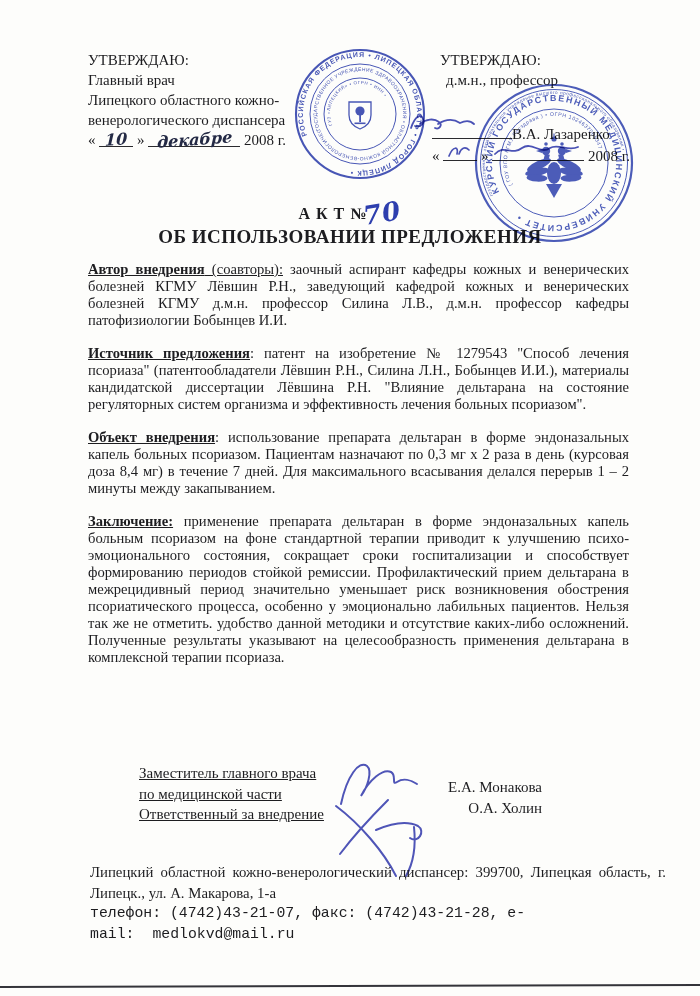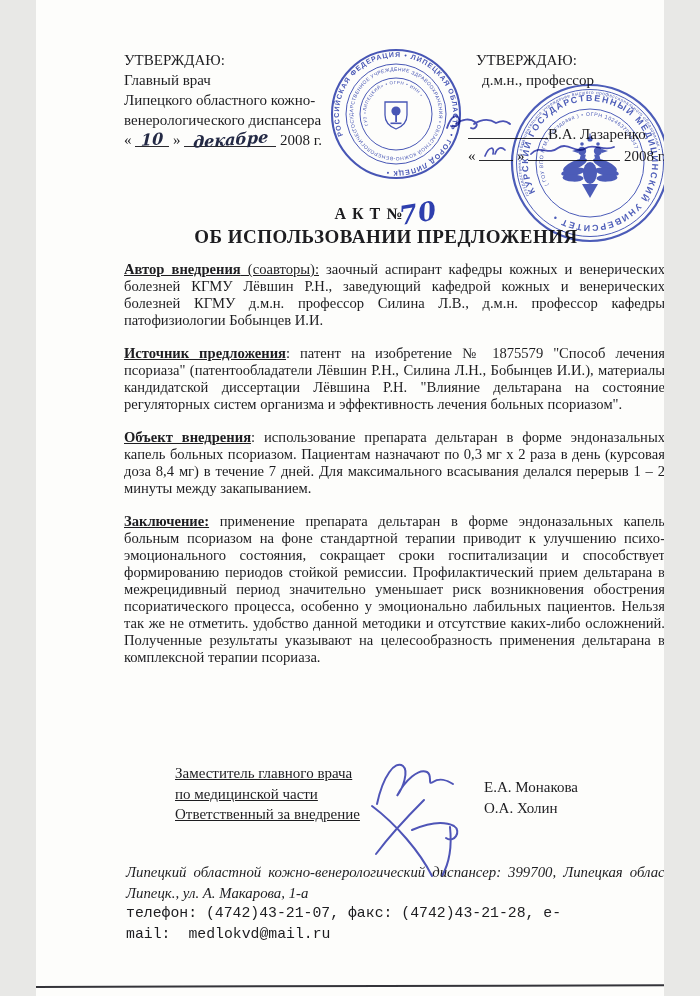--- a/index.html
+++ b/index.html
@@ -1,17 +1,17 @@
 <!DOCTYPE html>
 <html lang="ru"><head>
 <meta charset="utf-8">
 <style>
   html,body{margin:0;padding:0;background:#e8e8e6;}
   .page{
-    position:relative;width:628px;height:996px;margin:0 auto;
+    position:relative;width:700px;height:996px;margin:0 auto;
     background:#fdfdfb;overflow:hidden;
     font-family:"Liberation Serif",serif;color:#1d1d20;
   }
   
   .approval{position:absolute;font-size:15px;line-height:20px;}
   .approval-left{left:88px;top:50px;width:250px;}
   .approval-right{left:432px;top:50px;width:240px;}
   .approval .row{white-space:nowrap;}
   .sig-row{margin-top:2px;height:22px;}
   .blank-line{display:inline-block;border-bottom:1px solid #2a2a2e;vertical-align:baseline;position:relative;}
@@ -26,24 +26,24 @@
   .title-block{position:absolute;left:0;top:195px;width:700px;text-align:center;}
   .title-line1{font-size:16px;font-weight:bold;letter-spacing:1px;}
   .title-line2{font-size:19px;font-weight:bold;letter-spacing:.5px;margin-top:1px;}
   
   .paras{position:absolute;left:88px;top:261px;width:541px;font-size:14.6px;line-height:17px;text-align:justify;}
   .paras p{margin:0 0 16px 0;}
   .lead{font-weight:bold;text-decoration:underline;}
   .lead-u{text-decoration:underline;}
   
   .sig-roles{position:absolute;left:139px;top:763px;font-size:15px;line-height:20.5px;text-decoration:underline;}
-  .sig-names{position:absolute;left:448px;top:777px;font-size:15px;line-height:20.5px;}
+  .sig-names{position:absolute;left:448px;top:777px;font-size:15px;line-height:20.5px;text-align:right;}
   
   .footer{position:absolute;left:90px;top:862px;width:576px;font-size:14.8px;line-height:20.5px;}
-  .footer .addr{text-align:justify;margin:0;font-style:italic;}
+  .footer .addr{text-align:justify;margin:0;}
   .footer .phone{margin:0;font-family:Liberation Mono, monospace;}
   .footer .email{margin-left:18px;}
   
   .stamp{position:absolute;mix-blend-mode:multiply;opacity:.88;pointer-events:none;}
   .stamp text{font-family:"Liberation Sans",sans-serif;}
   
   .scan-line{position:absolute;left:-4px;top:985px;width:710px;border-top:2px solid #34343a;transform:rotate(-0.15deg);}
 </style>
 </head>
 <body>
@@ -85,21 +85,21 @@
     </div>
   </div>
 
   <div class="title-block">
     <div class="title-line1"><span>А К Т №</span><span class="hand-blue">70</span></div>
     <div class="title-line2">ОБ ИСПОЛЬЗОВАНИИ ПРЕДЛОЖЕНИЯ</div>
   </div>
 
   <div class="paras">
     <p><span class="lead">Автор внедрения</span><span class="lead-u"> (соавторы):</span><span></span><span> заочный аспирант кафедры кожных и венерических болезней КГМУ Лёвшин Р.Н., заведующий кафедрой кожных и венерических болезней КГМУ д.м.н. профессор Силина Л.В., д.м.н. профессор кафедры патофизиологии Бобынцев И.И.</span></p>
-    <p><span class="lead">Источник предложения</span><span class="lead-u"></span><span>:</span><span> патент на изобретение № 1875579 "Способ лечения псориаза" (патентообладатели Лёвшин Р.Н., Силина Л.Н., Бобынцев И.И.), материалы кандидатской диссертации Лёвшина Р.Н. "Влияние дельтарана на состояние регуляторных систем организма и эффективность лечения больных псориазом".</span></p>
+    <p><span class="lead">Источник предложения</span><span class="lead-u"></span><span>:</span><span> патент на изобретение № 1279543 "Способ лечения псориаза" (патентообладатели Лёвшин Р.Н., Силина Л.Н., Бобынцев И.И.), материалы кандидатской диссертации Лёвшина Р.Н. "Влияние дельтарана на состояние регуляторных систем организма и эффективность лечения больных псориазом".</span></p>
     <p><span class="lead">Объект внедрения</span><span class="lead-u"></span><span>:</span><span> использование препарата дельтаран в форме эндоназальных капель больных псориазом. Пациентам назначают по 0,3 мг х 2 раза в день (курсовая доза 8,4 мг) в течение 7 дней. Для максимального всасывания делался перерыв 1 – 2 минуты между закапыванием.</span></p>
     <p><span class="lead">Заключение:</span><span class="lead-u"></span><span></span><span> применение препарата дельтаран в форме эндоназальных капель больным псориазом на фоне стандартной терапии приводит к улучшению психо-эмоционального состояния, сокращает сроки госпитализации и способствует формированию периодов стойкой ремиссии. Профилактический прием дельтарана в межрецидивный период значительно уменьшает риск возникновения обострения псориатического процесса, особенно у эмоционально лабильных пациентов. Нельзя так же не отметить. удобство данной методики и отсутствие каких-либо осложнений.  Полученные результаты указывают на целесообразность применения дельтарана в комплексной терапии псориаза.</span></p>
   </div>
 
   <div class="sig-roles">
     <div>Заместитель главного врача</div>
     <div>по медицинской части</div>
     <div>Ответственный за внедрение</div>
   </div>
   <svg class="sig-svg" style="left:333px;top:752px;" width="100" height="58" viewBox="0 0 100 58">

